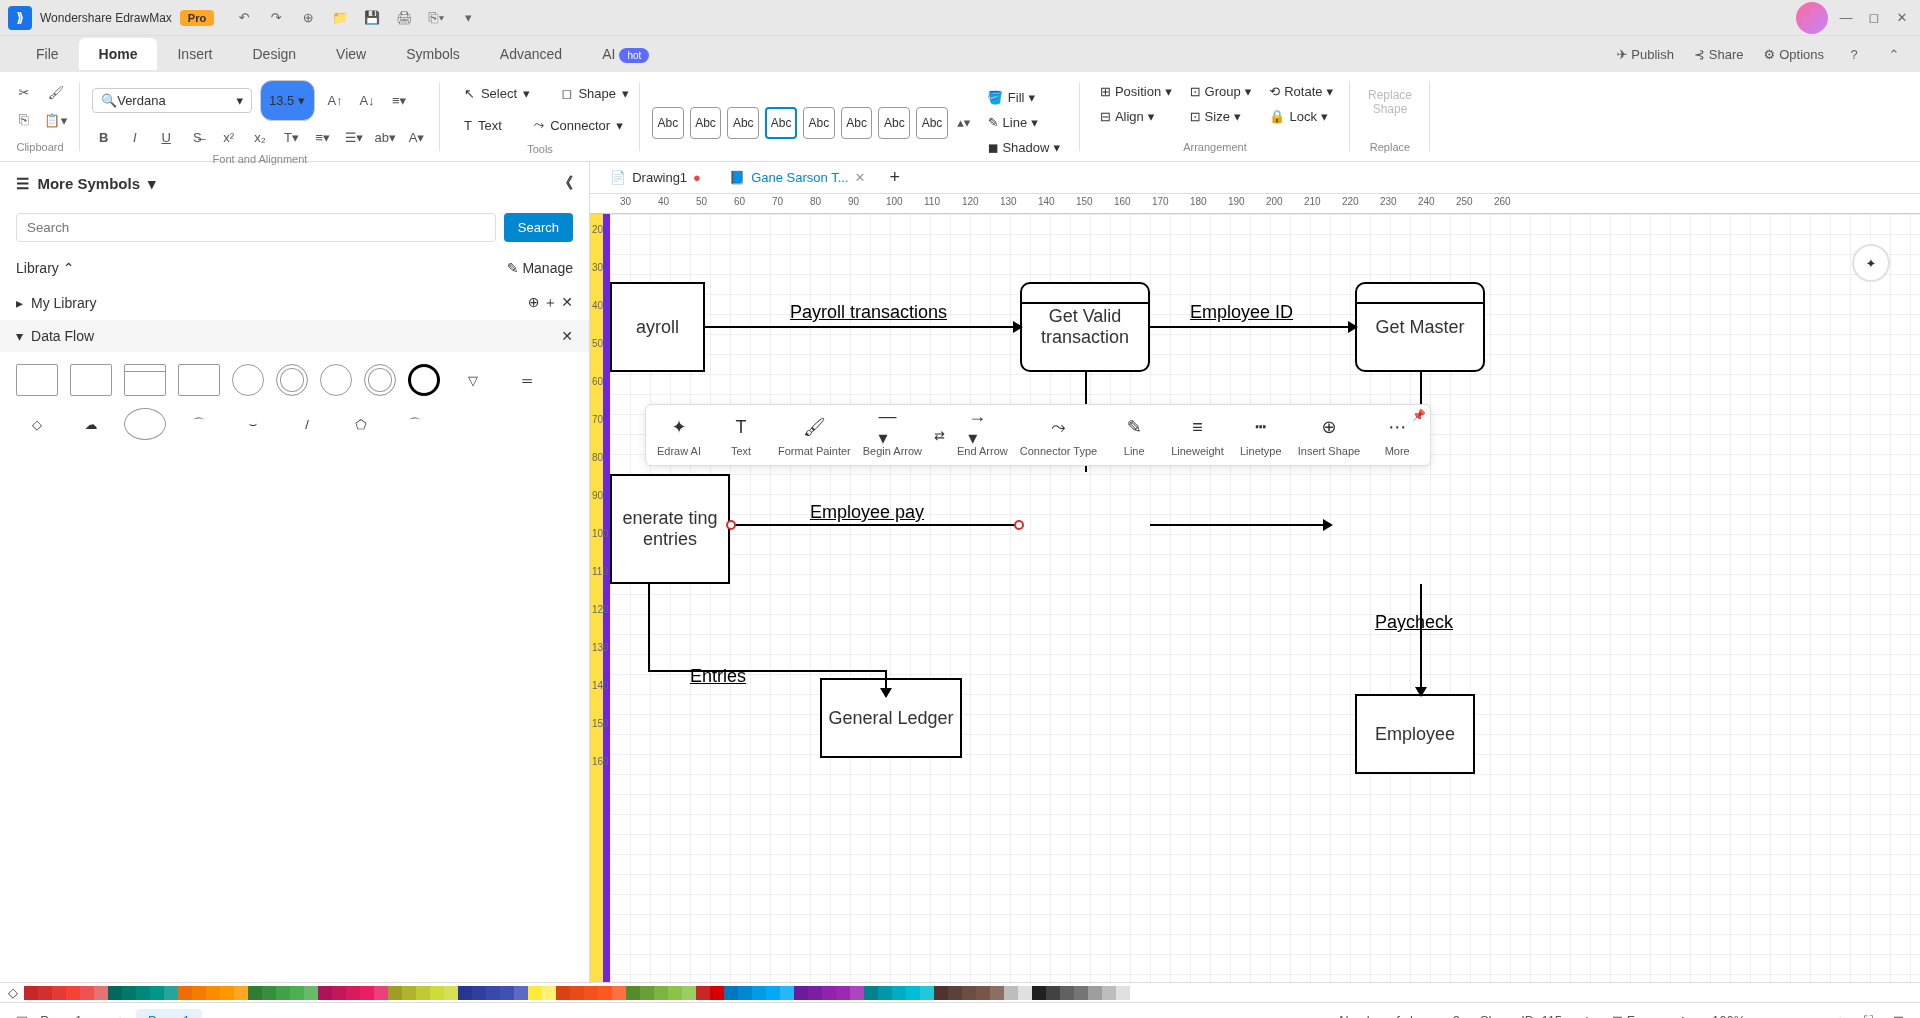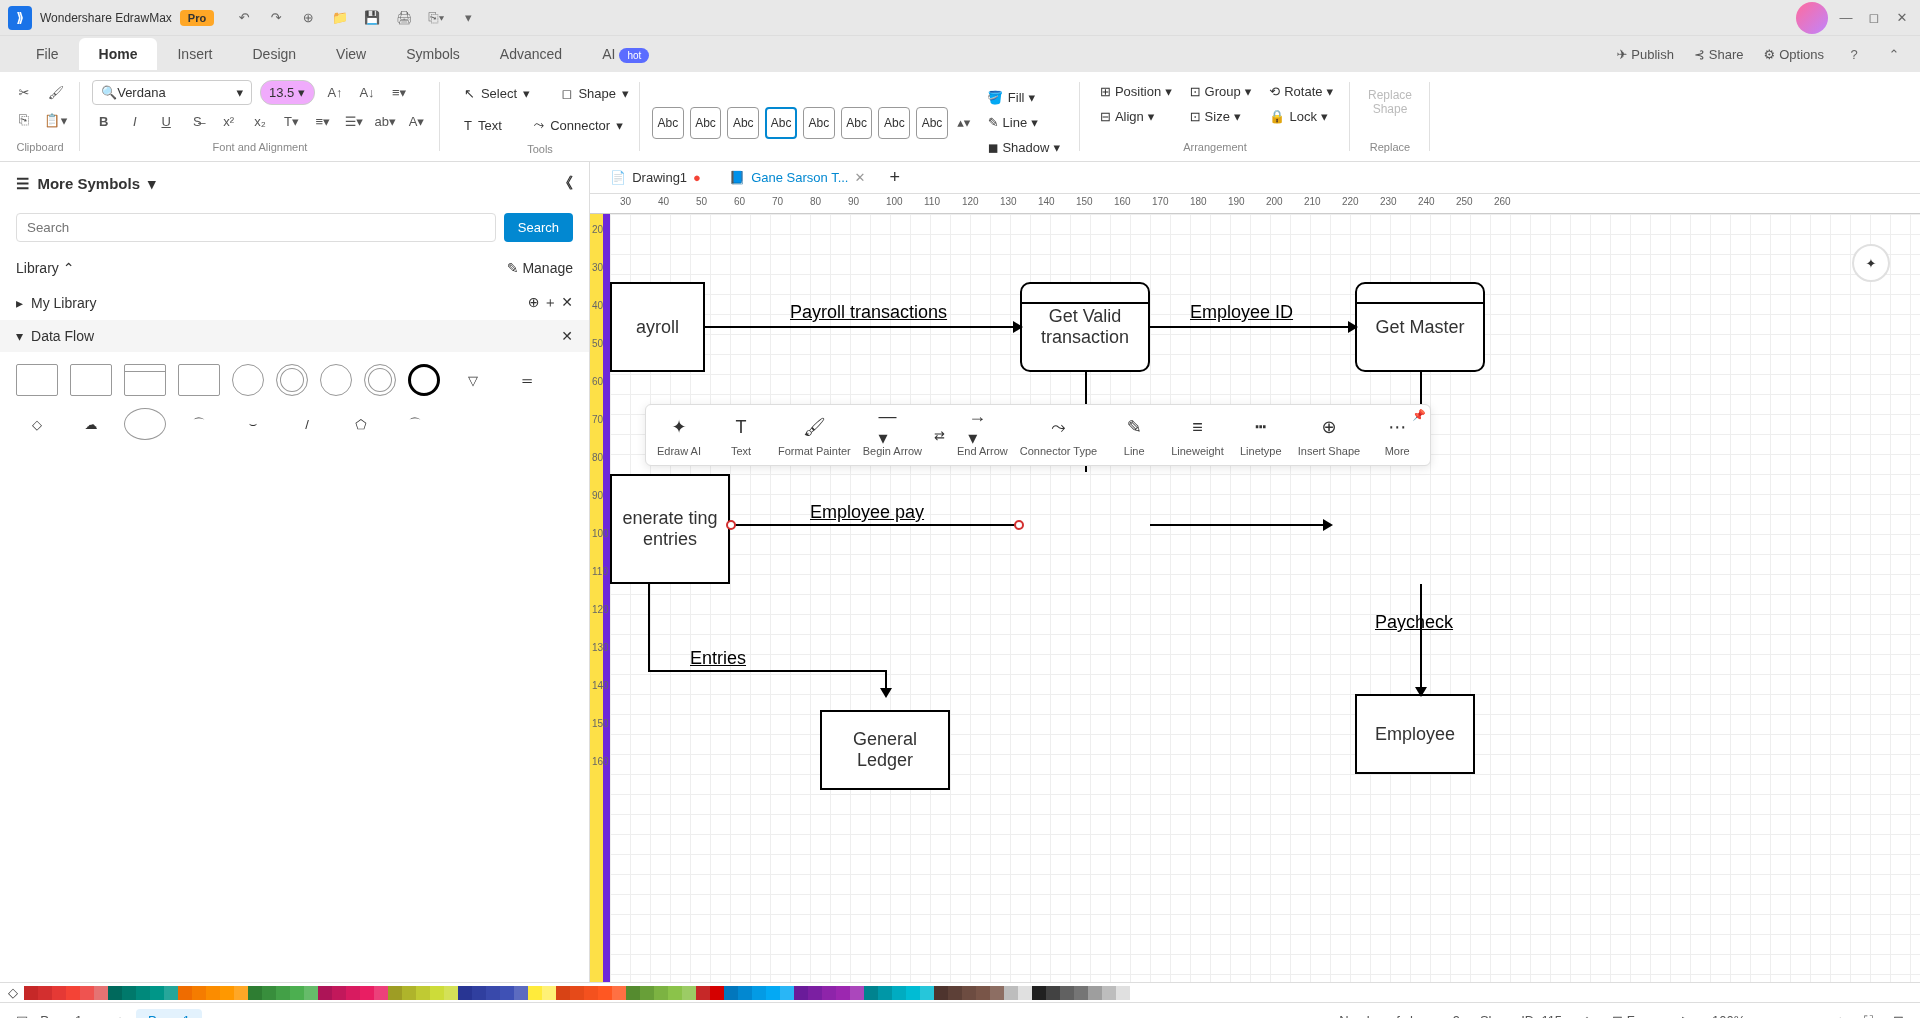--- a/index.html
+++ b/index.html
@@ -25,21 +25,21 @@
     
     
     .ribbon { height: 90px; background: white; display: flex; border-bottom: 1px solid #ddd; }
     .ribbon-group { padding: 8px 12px; display: flex; flex-direction: column; position: relative; }
     .ribbon-group-label { font-size: 11px; color: #888; text-align: center; margin-top: auto; }
     .ribbon-group::after { content: ''; position: absolute; right: 0; top: 10px; bottom: 10px; width: 1px; background: #e0e0e0; }
     .ribbon-row { display: flex; gap: 8px; align-items: center; margin-bottom: 4px; }
     .ribbon-btn { width: 24px; height: 24px; display: flex; align-items: center; justify-content: center; color: #555; cursor: pointer; }
     
     .font-select { border: 1px solid #ccc; border-radius: 4px; padding: 4px 8px; width: 160px; background: white; display: flex; align-items: center; }
-    .size-select { border: 1px solid #ccc; border-radius: 12px; padding: 4px 8px; width: 55px; background: #f0abfc; }
+    .size-select { border: 1px solid #ccc; border-radius: 12px; padding: 12px 8px; width: 55px; background: #3b82f6; }
     
     .tool-btn { display: flex; align-items: center; gap: 6px; padding: 6px 12px; cursor: pointer; border-radius: 4px; }
     .style-swatch { width: 38px; height: 32px; border: 1px solid #999; border-radius: 4px; display: flex; align-items: center; justify-content: center; font-size: 12px; cursor: pointer; }
     .style-swatch.selected { border: 2px solid #0288d1; }
     
     .arrange-item { display: flex; align-items: center; gap: 4px; padding: 4px 8px; cursor: pointer; font-size: 13px; }
     
     
     .main { display: flex; height: calc(100% - 162px - 36px); }
     
@@ -318,37 +318,37 @@
       <span class="ruler-v-mark" style="top:466px">140</span>
       <span class="ruler-v-mark" style="top:504px">150</span>
       <span class="ruler-v-mark" style="top:542px">160</span>
     </div>
     <div class="canvas">
 
       <div class="node" style="left:0;top:68px;width:95px;height:90px">ayroll</div>
       <div class="node process" style="left:410px;top:68px;width:130px;height:90px">Get Valid transaction</div>
       <div class="node process" style="left:745px;top:68px;width:130px;height:90px">Get Master</div>
       <div class="node" style="left:0;top:260px;width:120px;height:110px">enerate ting entries</div>
-      <div class="node" style="left:210px;top:496px;width:130px;height:80px">General Ledger</div>
+      <div class="node" style="left:210px;top:464px;width:142px;height:80px">General Ledger</div>
       <div class="node" style="left:745px;top:480px;width:120px;height:80px">Employee</div>
 
       <div class="connector-line arrow-right" style="left:95px;top:112px;width:310px;height:2px"></div>
       <div class="connector-label" style="left:180px;top:88px">Payroll transactions</div>
       <div class="connector-line arrow-right" style="left:540px;top:112px;width:200px;height:2px"></div>
       <div class="connector-label" style="left:580px;top:88px">Employee ID</div>
       <div class="connector-line" style="left:475px;top:158px;width:2px;height:100px"></div>
       <div class="connector-line" style="left:810px;top:158px;width:2px;height:60px"></div>
       <div class="connector-line" style="left:720px;top:218px;width:92px;height:2px"></div>
       <div class="connector-line" style="left:120px;top:310px;width:288px;height:2px"></div>
       <div class="connector-label" style="left:200px;top:288px">Employee pay</div>
       <div class="connector-line arrow-right" style="left:540px;top:310px;width:175px;height:2px"></div>
       <div class="connector-line" style="left:38px;top:370px;width:2px;height:86px"></div>
       <div class="connector-line" style="left:38px;top:456px;width:238px;height:2px"></div>
       <div class="connector-line arrow-down" style="left:275px;top:456px;width:2px;height:20px"></div>
-      <div class="connector-label" style="left:80px;top:434px">Entries</div>
+      <div class="connector-label" style="left:80px;top:452px">Entries</div>
       <div class="connector-line arrow-down" style="left:810px;top:370px;width:2px;height:105px"></div>
       <div class="connector-label" style="left:765px;top:398px">Paycheck</div>
 
       <div style="position:absolute;left:116px;top:306px;width:10px;height:10px;border:2px solid #d32f2f;border-radius:50%;background:white"></div>
       <div style="position:absolute;left:404px;top:306px;width:10px;height:10px;border:2px solid #d32f2f;border-radius:50%;background:white"></div>
 
       <div class="float-toolbar" style="left:35px;top:190px">
         <div class="float-item">
             <div class="float-item-icon">✦</div>
             <div class="float-item-label">Edraw AI</div>

